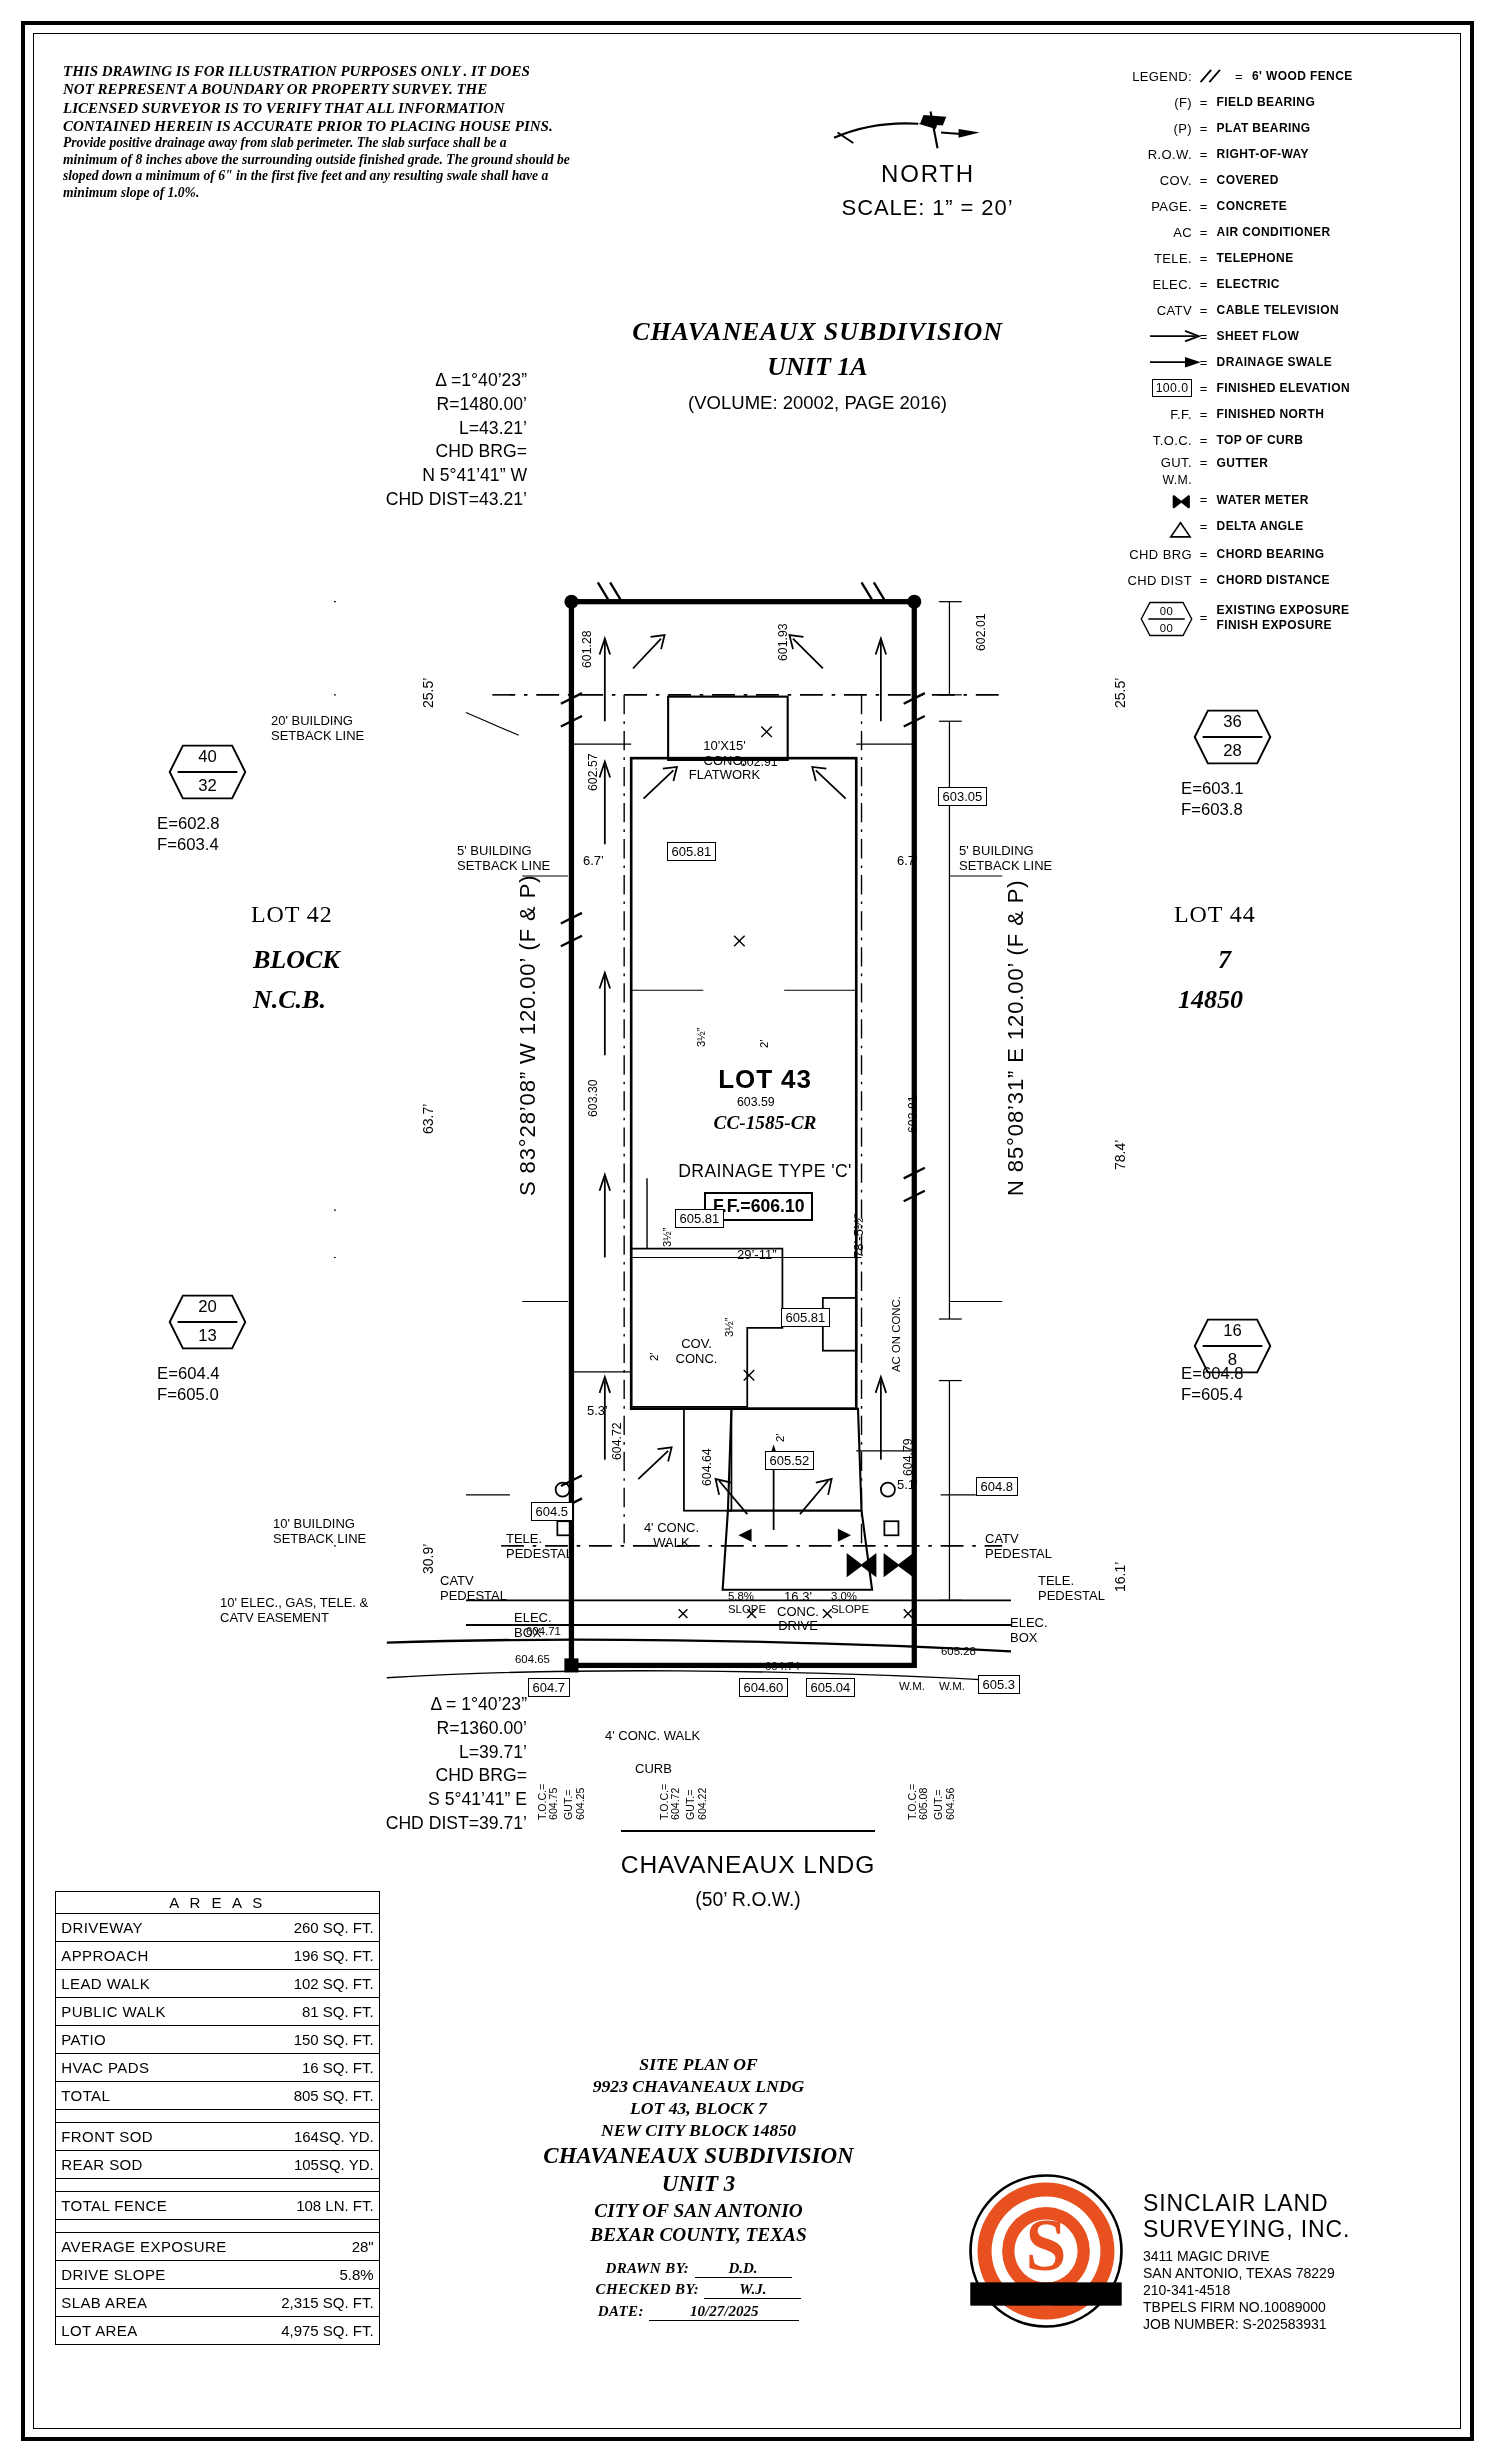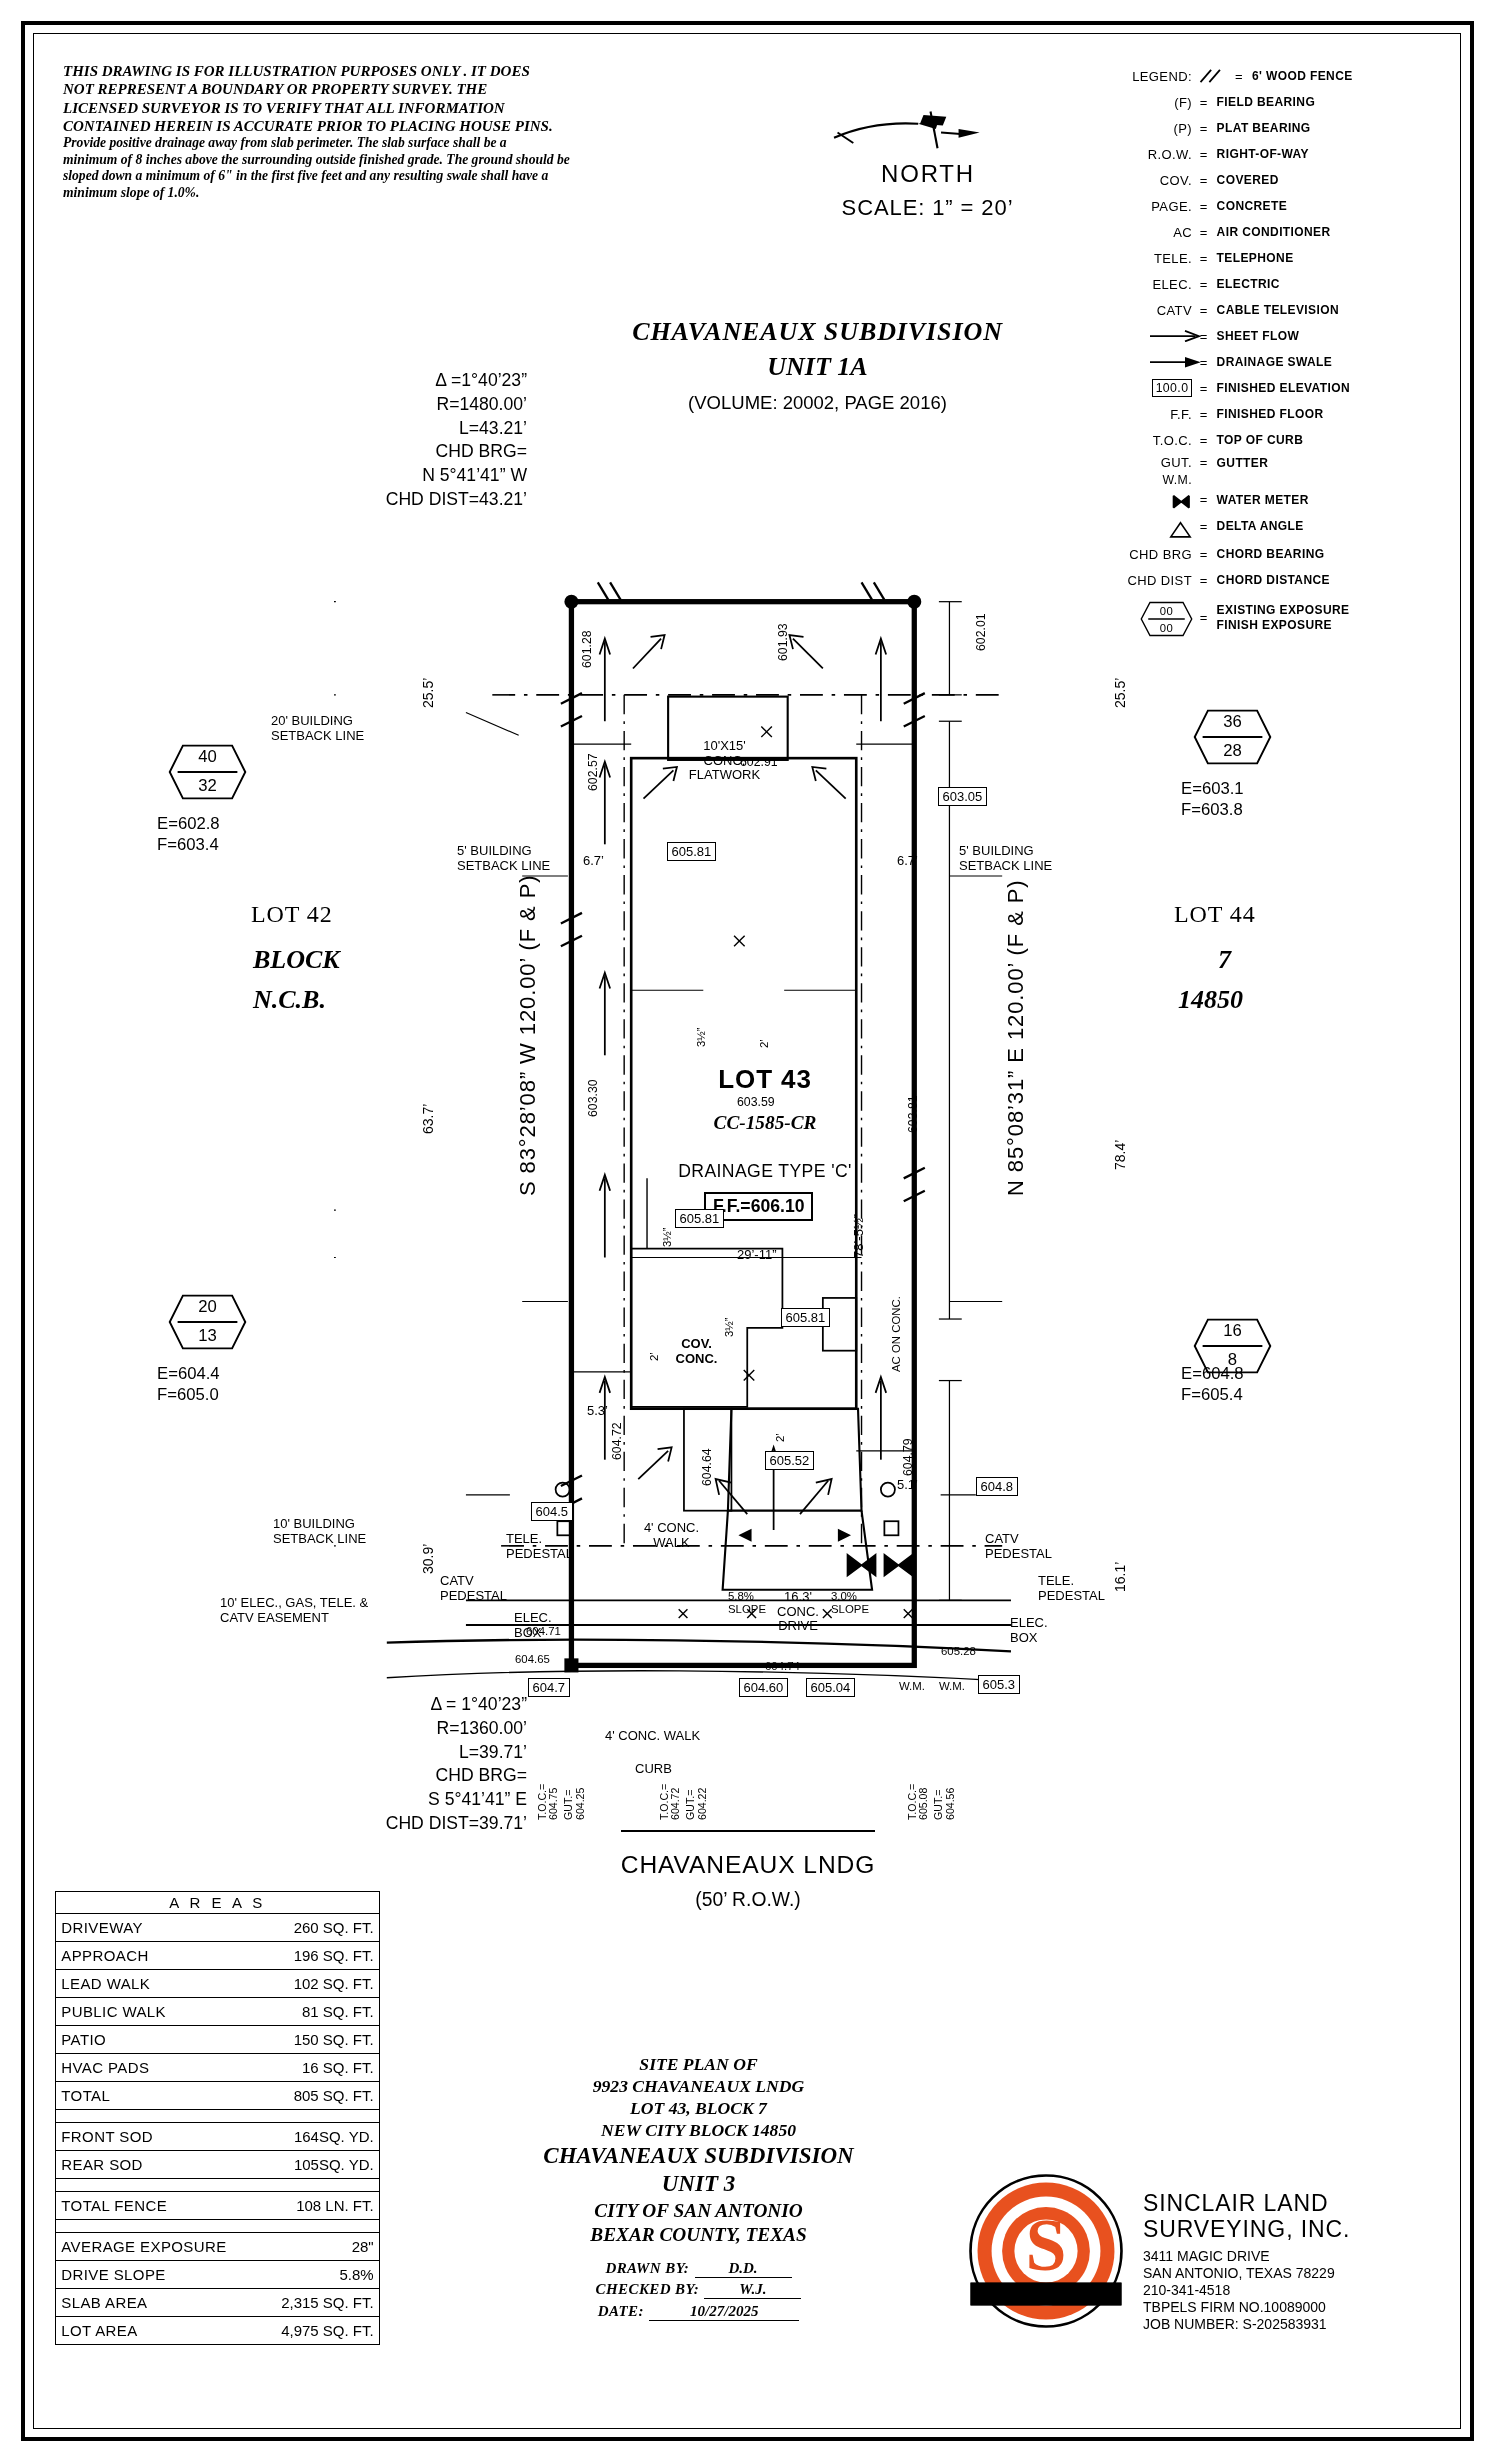--- a/index.html
+++ b/index.html
@@ -171,21 +171,21 @@
     <div class="legend-row">
       <div class="legend-key" style="position:relative;">
         <span style="border:1.4px solid #000;padding:0.9px 2.6px;font-size:12.3px;">100.0</span>
       </div>
       <div class="legend-eq">=</div>
       <div class="legend-val">FINISHED ELEVATION</div>
     </div>
     <div class="legend-row">
         <div class="legend-key">F.F.</div>
         <div class="legend-eq">=</div>
-        <div class="legend-val">FINISHED FLOOR</div>
+        <div class="legend-val">FINISHED NORTH</div>
       </div>
     <div class="legend-row">
         <div class="legend-key">T.O.C.</div>
         <div class="legend-eq">=</div>
         <div class="legend-val">TOP OF CURB</div>
       </div>
     <div class="legend-row" style="height:19.3px;">
         <div class="legend-key">GUT.</div>
         <div class="legend-eq">=</div>
         <div class="legend-val">GUTTER</div>
@@ -472,21 +472,21 @@
   <div class="vert" style="left:648px;top:1361px;transform:rotate(-90deg);font-size:11.4px;">2’</div>
   <div class="vert" style="left:774px;top:1442px;transform:rotate(-90deg);font-size:11.4px;">2’</div>
 
   <div class="plain" style="left:271px;top:714px;width:114px;white-space:normal;line-height:1.15;">20' BUILDING SETBACK LINE</div>
   <div class="plain" style="left:457px;top:844px;width:97px;white-space:normal;line-height:1.15;">5' BUILDING SETBACK LINE</div>
   <div class="plain" style="left:959px;top:844px;width:97px;white-space:normal;line-height:1.15;">5' BUILDING SETBACK LINE</div>
   <div class="plain" style="left:273px;top:1517px;width:106px;white-space:normal;line-height:1.15;">10' BUILDING SETBACK LINE</div>
   <div class="plain" style="left:220px;top:1596px;width:167px;white-space:normal;line-height:1.15;">10' ELEC., GAS, TELE. &amp; CATV EASEMENT</div>
 
   <div class="plain" style="left:684px;top:739px;width:81px;white-space:normal;line-height:1.12;text-align:center;">10'X15' CONC. FLATWORK</div>
-  <div class="plain" style="left:670px;top:1337px;width:53px;white-space:normal;line-height:1.12;text-align:center;font-weight:bold;">COV. CONC.</div>
+  <div class="plain" style="left:670px;top:1337px;width:53px;white-space:normal;line-height:1.12;text-align:center;">COV. CONC.</div>
   <div class="vert" style="left:890px;top:1372px;transform:rotate(-90deg);font-size:11.4px;line-height:1.1;">AC ON CONC.</div>
   <div class="plain" style="left:631px;top:1521px;width:81px;white-space:normal;line-height:1.12;text-align:center;">4'  CONC. WALK</div>
   <div class="plain" style="left:767px;top:1590px;width:62px;white-space:normal;line-height:1.12;text-align:center;">16.3' CONC. DRIVE</div>
   <div class="plain" style="left:728px;top:1590px;width:42px;white-space:normal;line-height:1.1;font-size:11.4px;">5.8% SLOPE</div>
   <div class="plain" style="left:831px;top:1590px;width:42px;white-space:normal;line-height:1.1;font-size:11.4px;">3.0% SLOPE</div>
   <div class="plain" style="left:605px;top:1728px;">4'  CONC.  WALK</div>
   <div class="plain" style="left:635px;top:1761px;">CURB</div>
 
   <div class="plain" style="left:506px;top:1532px;width:62px;line-height:1.12;white-space:normal;">TELE. PEDESTAL</div>
   <div class="plain" style="left:440px;top:1574px;width:62px;line-height:1.12;white-space:normal;">CATV PEDESTAL</div>

